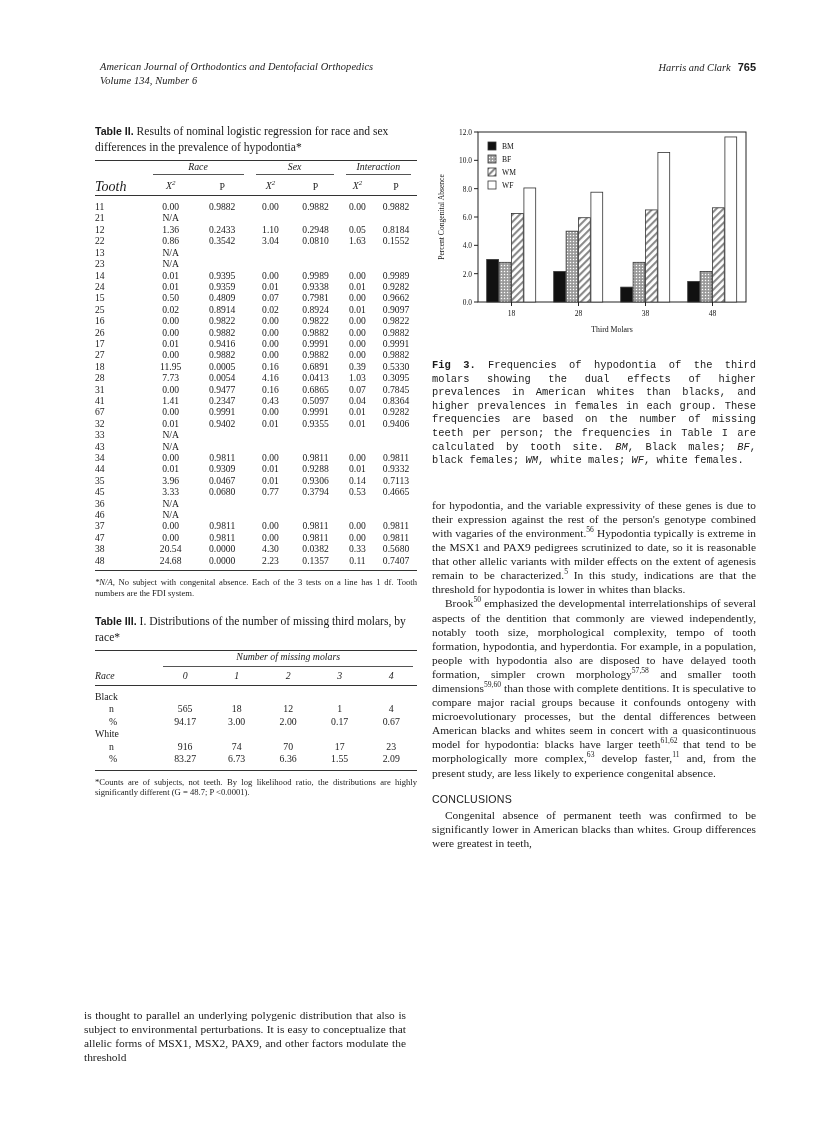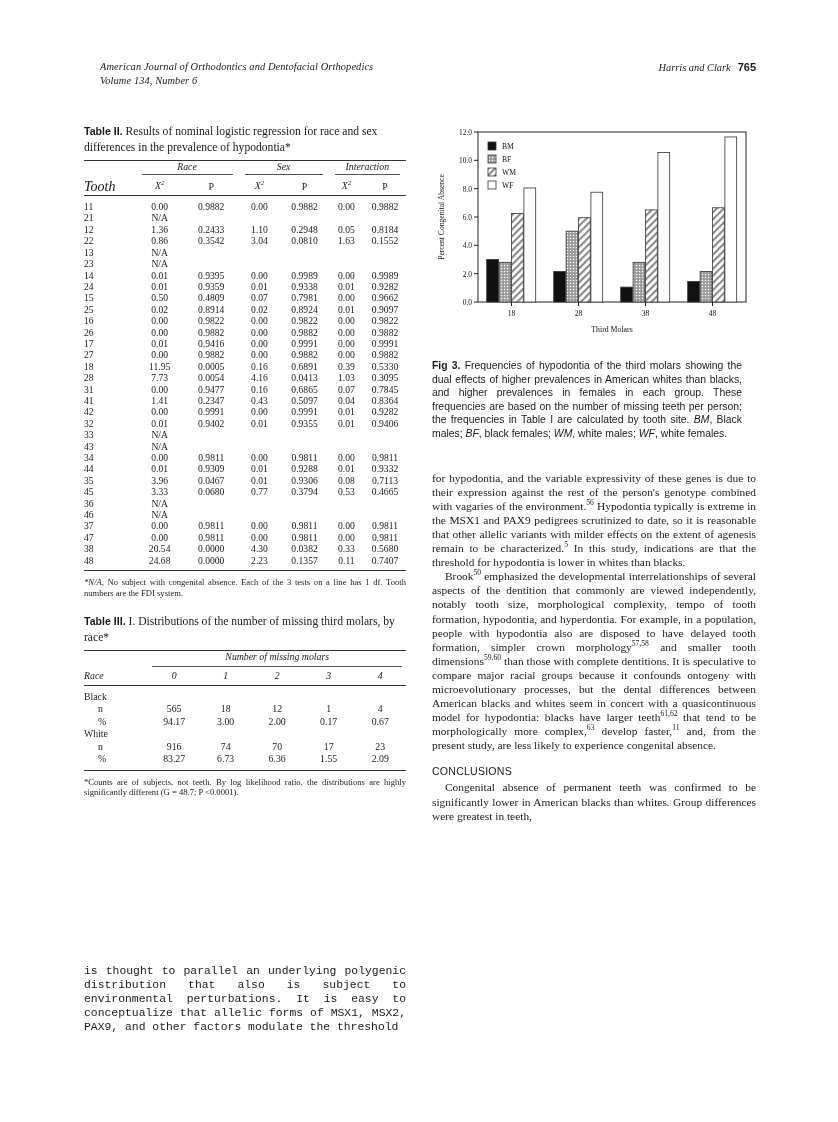--- a/index.html
+++ b/index.html
@@ -52,21 +52,21 @@
     font-style: normal;
     font-weight: bold;
     font-family: "Liberation Sans", sans-serif;
     font-size: 11px;
     margin-left: 7px;
   }
 
   
   .col-left {
     position: absolute;
-    left: 84px;
+    left: 95px;
     top: 124px;
     width: 322px;
   }
   .col-right {
     position: absolute;
     left: 432px;
     top: 124px;
     width: 324px;
   }
 
@@ -174,33 +174,32 @@
     text-align: justify;
     margin: 0;
     hyphens: none;
   }
   .para.indent { text-indent: 13px; }
   .para sup { font-size: 7.6px; vertical-align: super; line-height: 0; }
 
   .bottom-left {
     position: absolute;
     left: 84px;
-    top: 964px;
+    top: 1008px;
     width: 322px;
-    font-family: Liberation Mono, monospace;
   }
 
   
   .fig-wrap { width: 324px; }
   .fig-caption {
-    font-family: Liberation Sans, sans-serif;
+    font-family: Liberation Mono, monospace;
     font-size: 10.4px;
     line-height: 13.6px;
     text-align: justify;
-    margin: 13px 14px 0 0;
+    margin: 13px 0 0 0;
   }
   .fig-caption b { font-weight: bold; }
   .fig-caption i { font-style: italic; }
 
   .right-body { margin-top: 30px; }
   .sec-head {
     font-family: "Liberation Sans", sans-serif;
     font-weight: normal;
     font-size: 10.6px;
     letter-spacing: 0.2px;
@@ -425,21 +424,21 @@
           <tr>
             <td class="tooth">41</td>
             <td>1.41</td>
             <td>0.2347</td>
             <td>0.43</td>
             <td>0.5097</td>
             <td>0.04</td>
             <td>0.8364</td>
           </tr>
           <tr>
-            <td class="tooth">42</td>
+            <td class="tooth">67</td>
             <td>0.00</td>
             <td>0.9991</td>
             <td>0.00</td>
             <td>0.9991</td>
             <td>0.01</td>
             <td>0.9282</td>
           </tr>
           <tr>
             <td class="tooth">32</td>
             <td>0.01</td>
@@ -484,21 +483,21 @@
             <td>0.9288</td>
             <td>0.01</td>
             <td>0.9332</td>
           </tr>
           <tr>
             <td class="tooth">35</td>
             <td>3.96</td>
             <td>0.0467</td>
             <td>0.01</td>
             <td>0.9306</td>
-            <td>0.08</td>
+            <td>0.14</td>
             <td>0.7113</td>
           </tr>
           <tr>
             <td class="tooth">45</td>
             <td>3.33</td>
             <td>0.0680</td>
             <td>0.77</td>
             <td>0.3794</td>
             <td>0.53</td>
             <td>0.4665</td>

